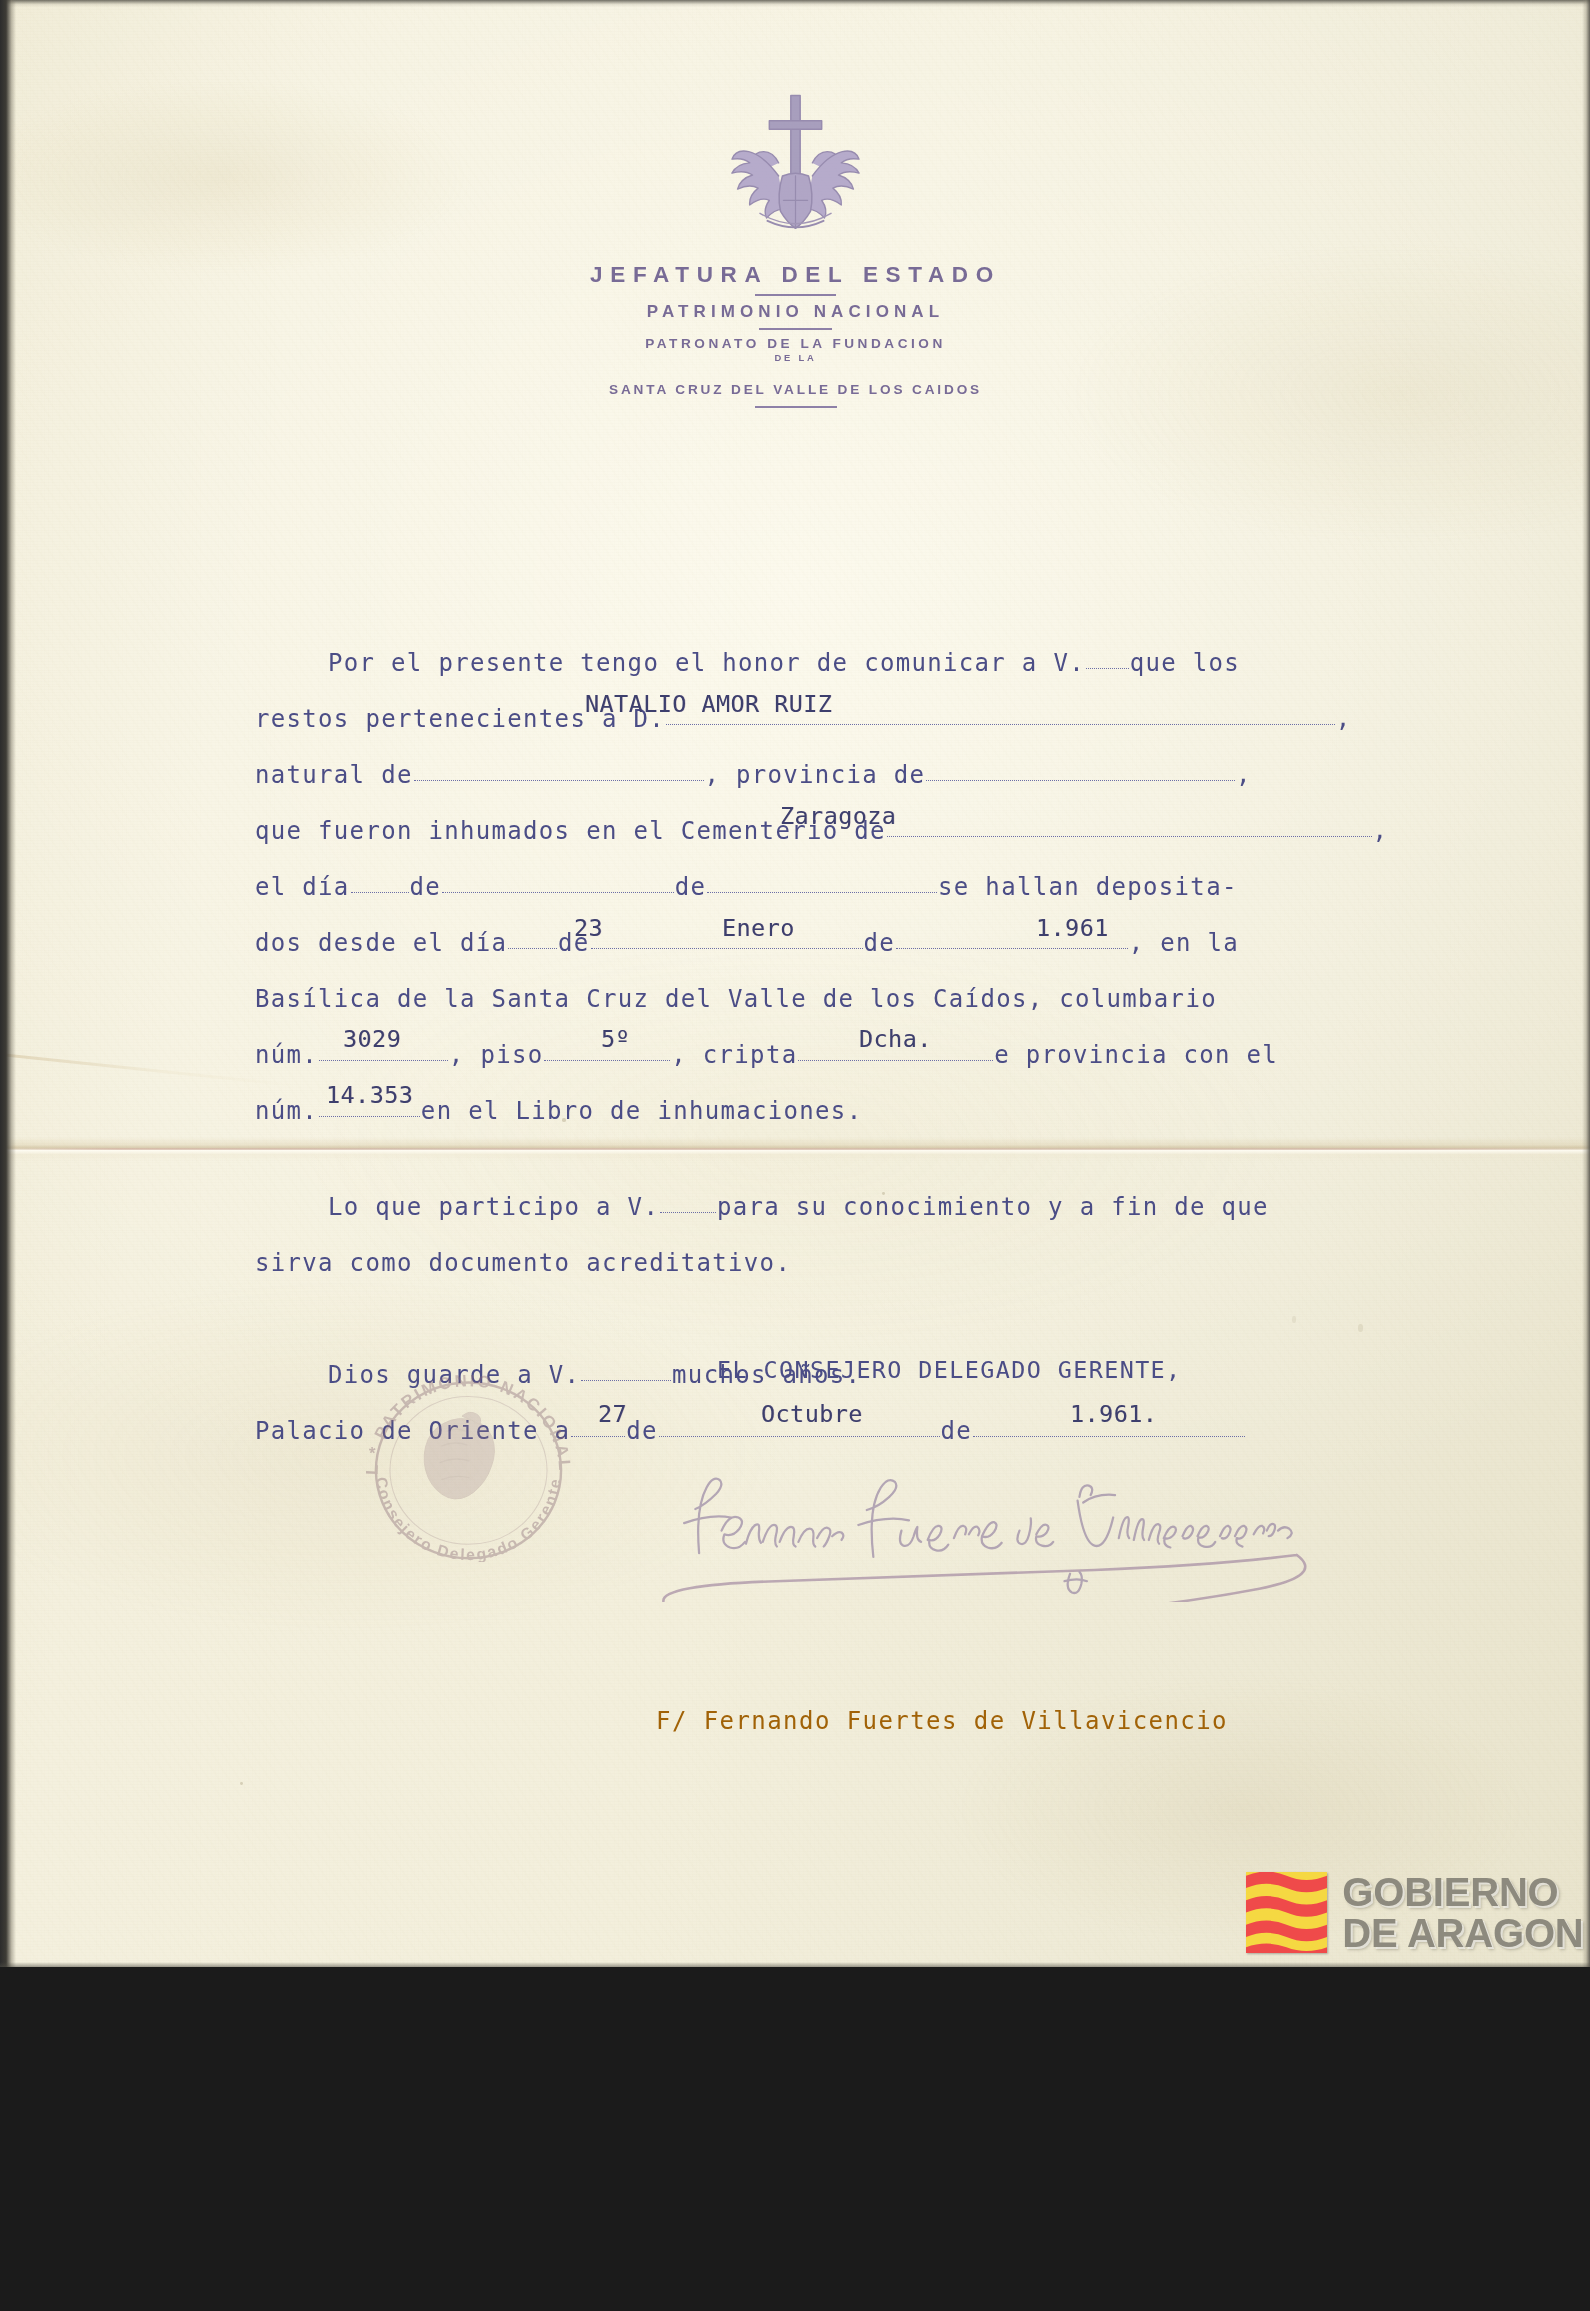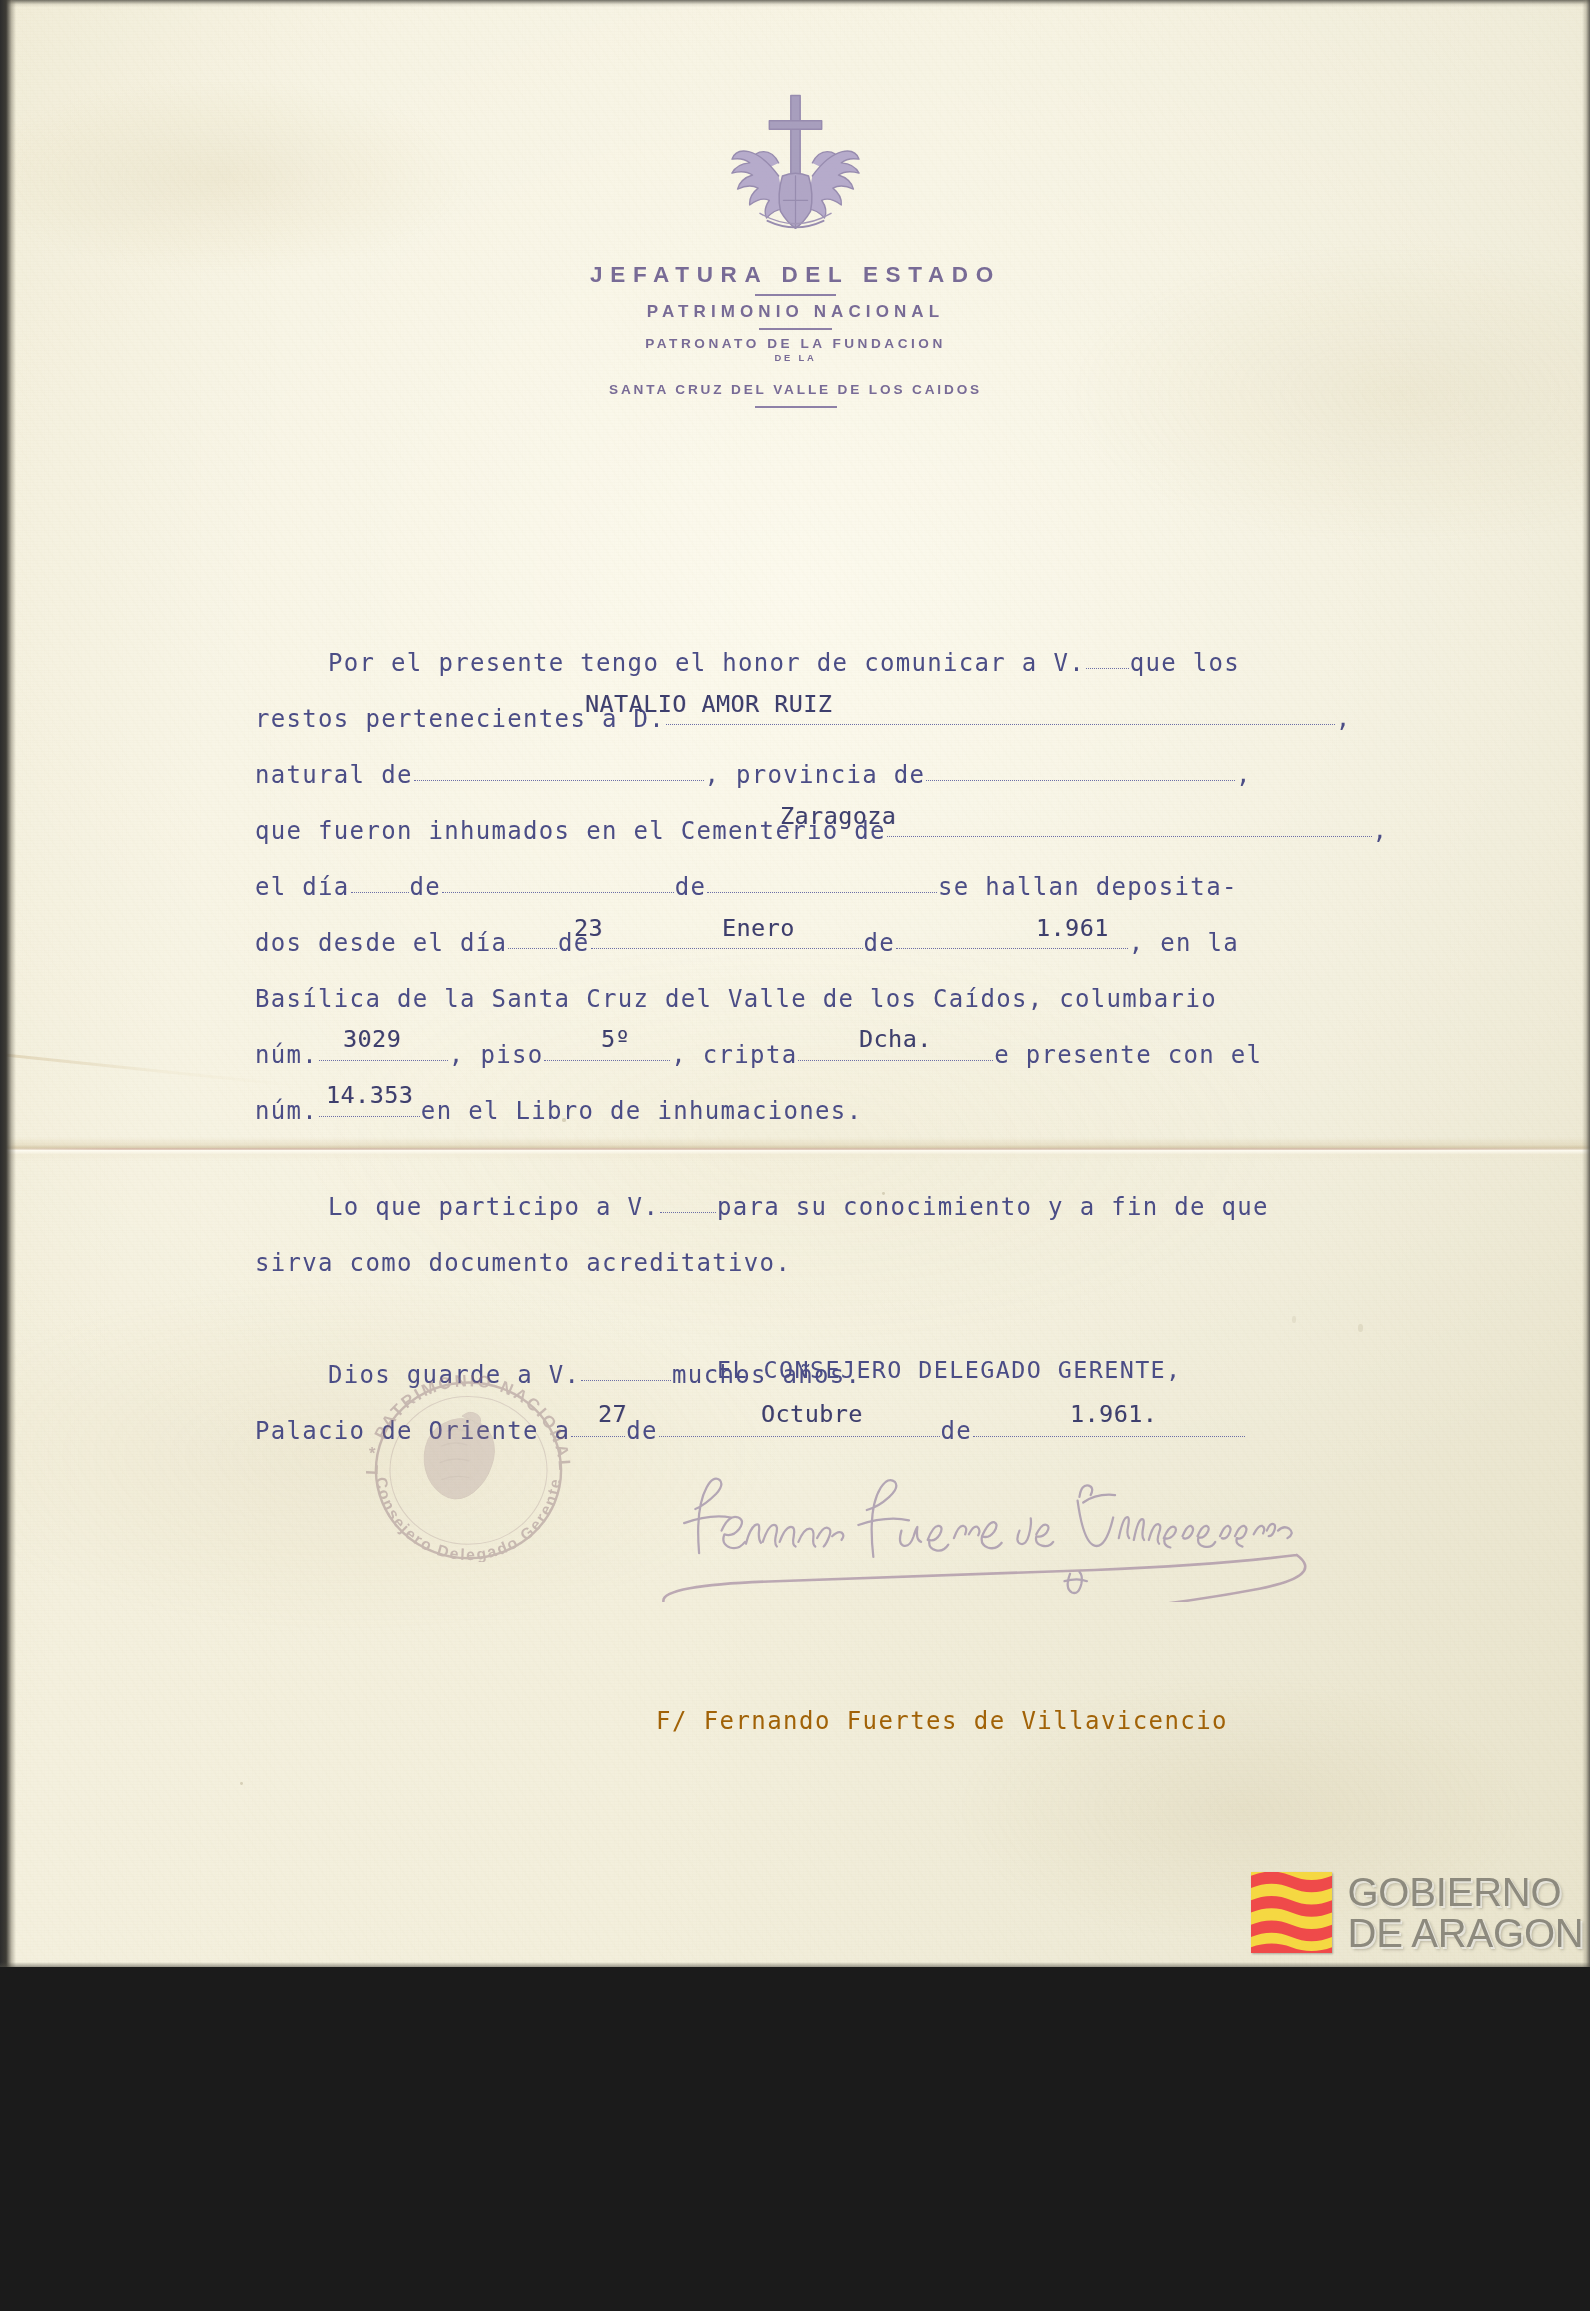--- a/index.html
+++ b/index.html
@@ -292,21 +292,21 @@
     height: 81px;
     flex: 0 0 auto;
     position: relative;
     overflow: hidden;
     background: #f5d842;
     box-shadow: 0.9px 0.9px 1.9px rgba(0,0,0,.28);
   }
   .flag-icon svg { display: block; width: 100%; height: 100%; }
   .gob-text {
     font-family: "Liberation Sans", sans-serif;
-    font-weight: 400;
+    font-weight: 700;
     font-size: 40px;
     line-height: 41px;
     color: #8d8a7e;
     letter-spacing: -.005em;
     text-shadow: 1.9px 1.9px 0 rgba(255,255,255,.55), 2.8px 2.8px 2.8px rgba(80,75,60,.30);
     white-space: nowrap;
   }
 
   
   .speck {
@@ -403,21 +403,21 @@
       <span class="filled" style="left:319px;top:-15px;">23</span>
       <span class="filled" style="left:467px;top:-15px;text-align:right;">Enero</span>
       <span class="filled" style="left:781px;top:-15px;">1.961</span>
     </div>
 
     <div class="bline">
       <span>Basílica de la Santa Cruz del Valle de los Caídos, columbario</span>
     </div>
 
     <div class="bline">
-      <span>núm.</span><span class="lead" style="width:129px"></span><span>, piso</span><span class="lead" style="width:126px"></span><span>, cripta</span><span class="lead" style="width:195px"></span><span>e presente con el</span>
+      <span>núm.</span><span class="lead" style="width:129px"></span><span>, piso</span><span class="lead" style="width:126px"></span><span>, cripta</span><span class="lead" style="width:195px"></span><span>e provincia con el</span>
       <span class="filled" style="left:88px;top:-16px;">3029</span>
       <span class="filled" style="left:346px;top:-16px;">5º</span>
       <span class="filled" style="left:604px;top:-16px;">Dcha.</span>
     </div>
 
     <div class="bline">
       <span>núm.</span><span class="lead" style="width:101px"></span><span>en el Libro de inhumaciones.</span>
       <span class="filled" style="left:71px;top:-16px;">14.353</span>
     </div>
   </div>

